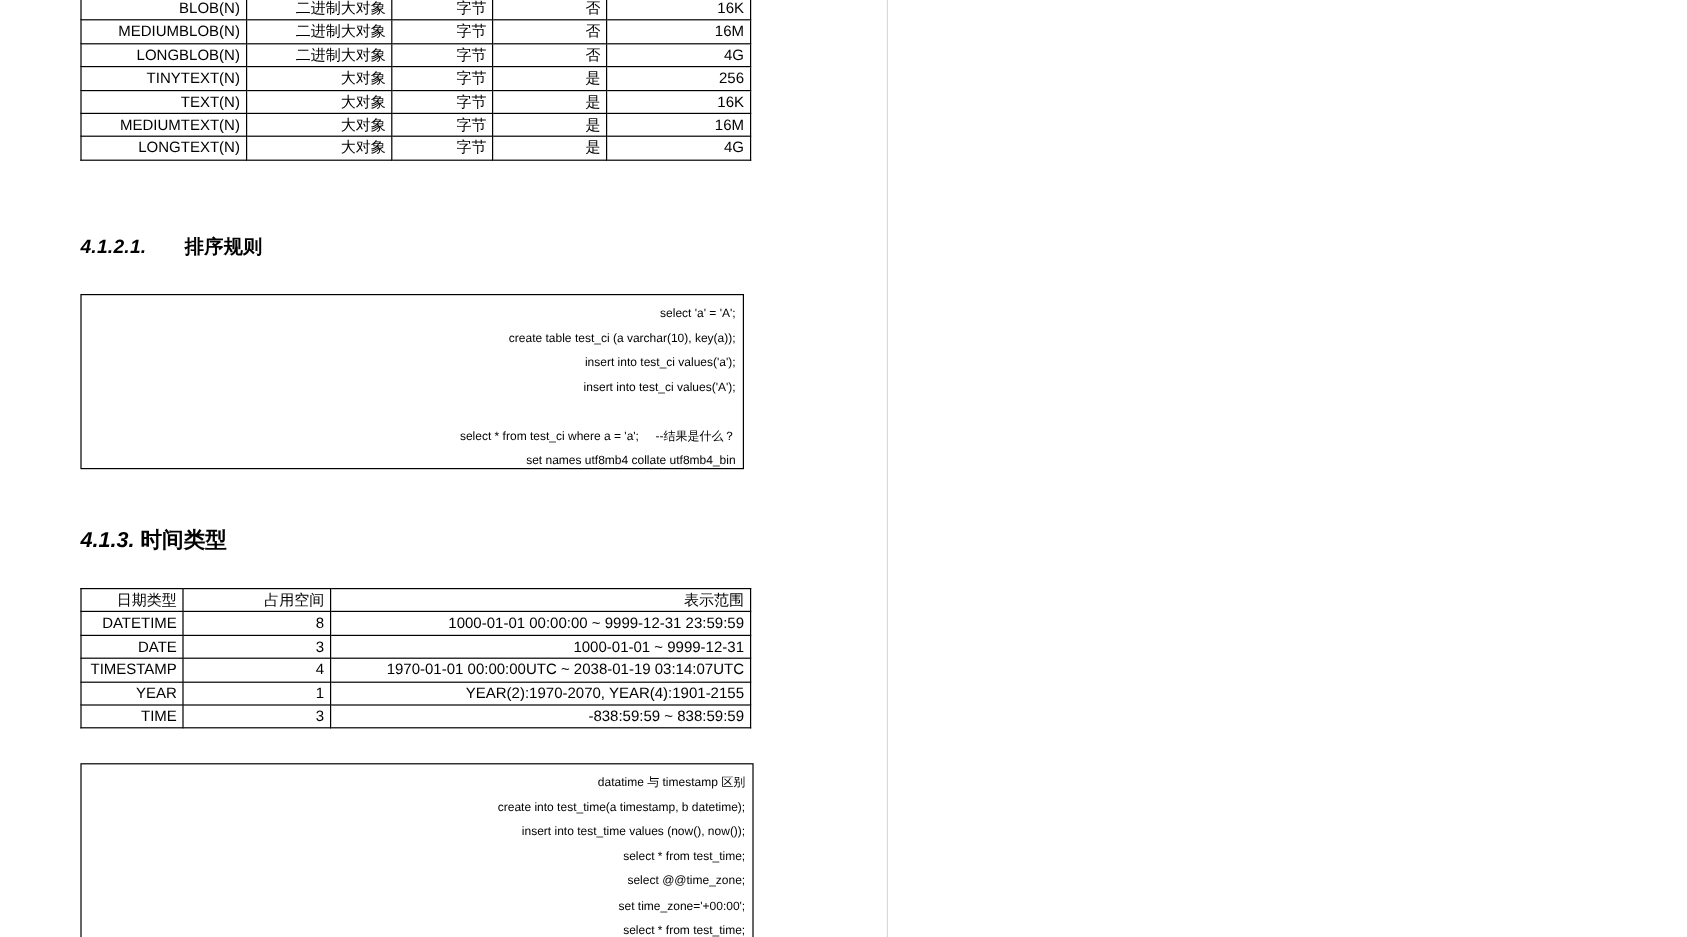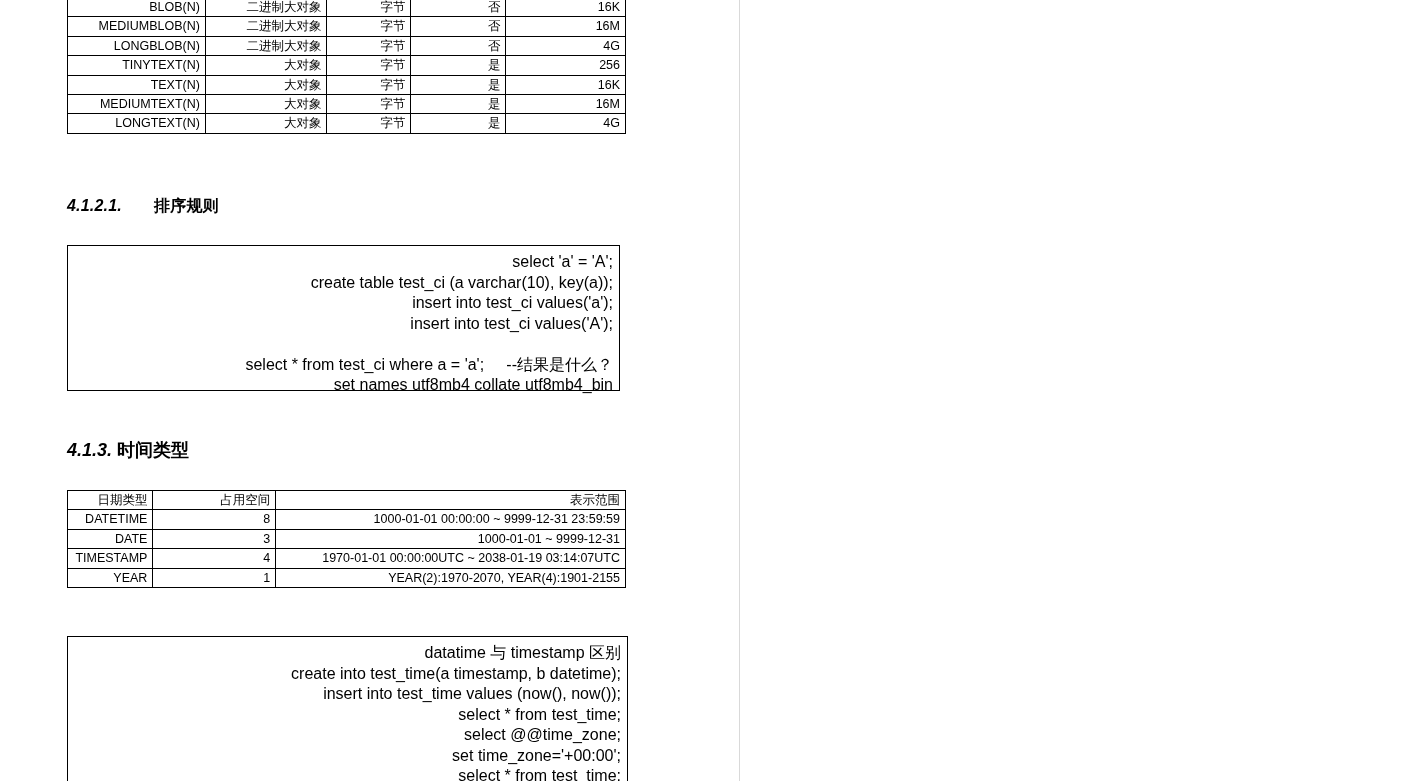--- a/index.html
+++ b/index.html
@@ -104,21 +104,21 @@
     left: 67px;
     top: 438px;
     font-size: 18px;
     font-weight: bold;
   }
 
   
   .code-box {
     position: absolute;
     border: 1px solid #000000;
-    font-size: 16px;
+    font-size: 10px;
     line-height: 20.5px;
     padding: 6px 0 6px 0;
     box-sizing: border-box;
   }
   .code-box .line {
     padding: 0 6px;
     white-space: pre;
   }
   .code-box .blank { height: 20.5px; }
 
@@ -237,20 +237,25 @@
       <tr>
         <td>TIMESTAMP</td>
         <td>4</td>
         <td>1970-01-01 00:00:00UTC ~ 2038-01-19 03:14:07UTC</td>
       </tr>
       <tr>
         <td>YEAR</td>
         <td>1</td>
         <td>YEAR(2):1970-2070, YEAR(4):1901-2155</td>
       </tr>
+      <tr>
+        <td>TIME</td>
+        <td>3</td>
+        <td>-838:59:59 ~ 838:59:59</td>
+      </tr>
     </tbody>
       </table>
 
     <div class="code-box" id="code-time">
       <div class="line">datatime 与 timestamp 区别</div>
       <div class="line">create into test_time(a timestamp, b datetime);</div>
       <div class="line">insert into test_time values (now(), now());</div>
       <div class="line">select * from test_time;</div>
       <div class="line">select @@time_zone;</div>
       <div class="line">set time_zone='+00:00';</div>

